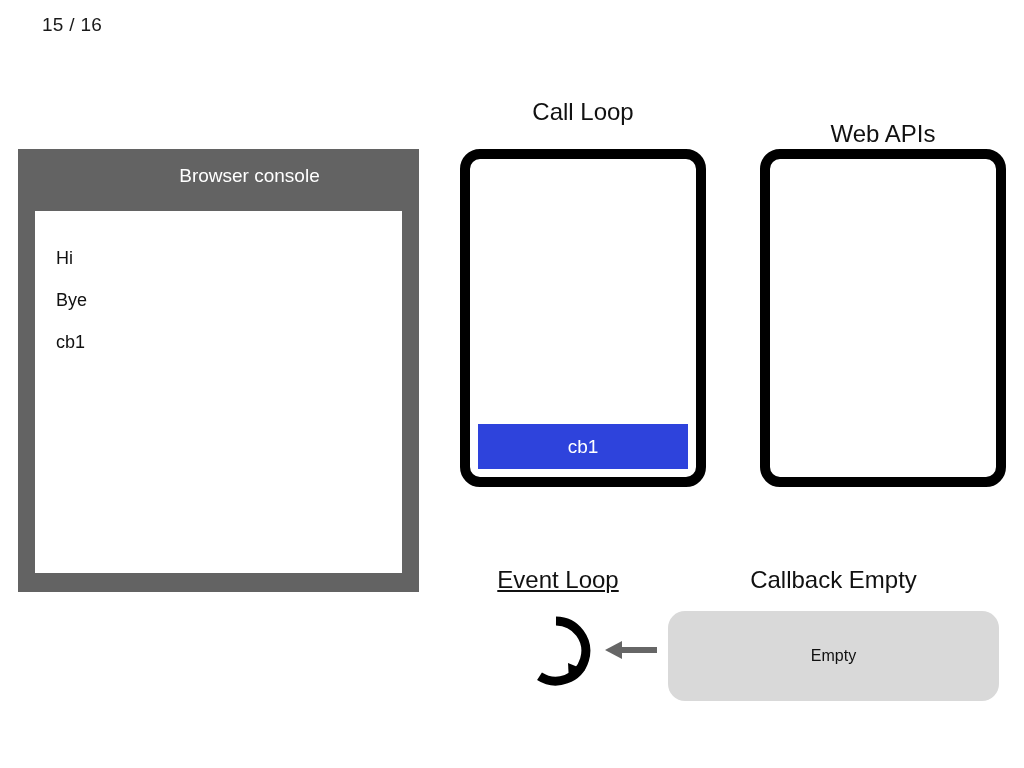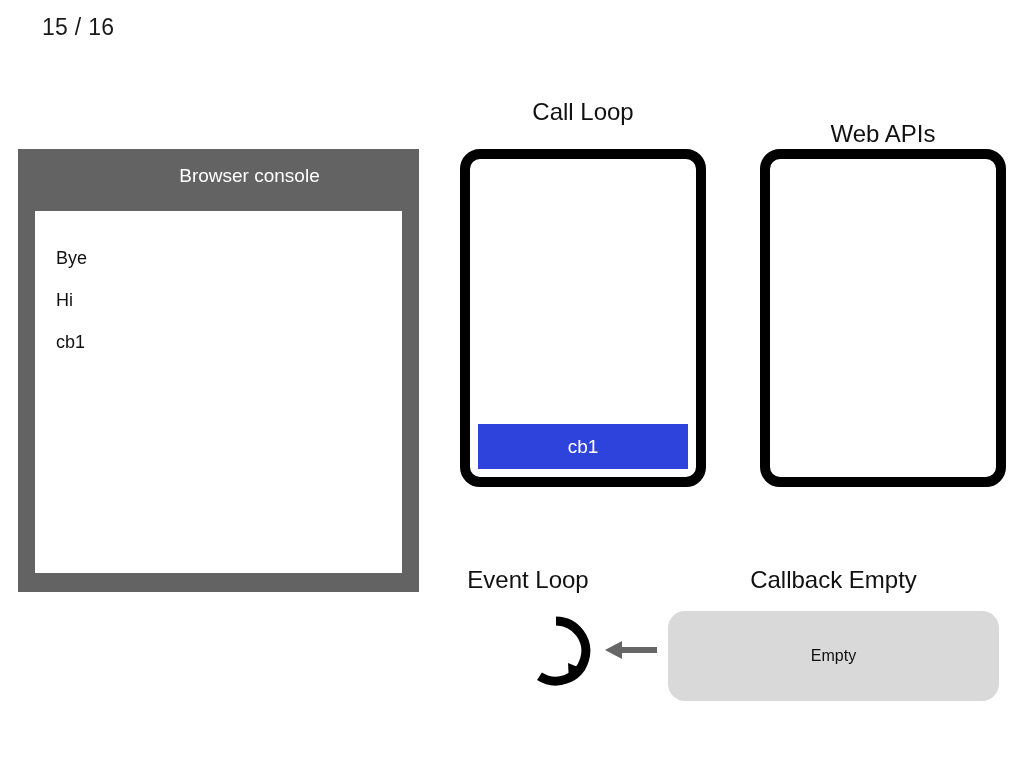--- a/index.html
+++ b/index.html
@@ -14,21 +14,21 @@
     color: #111111;
     overflow: hidden;
     position: relative;
   }
 
   
   .page-counter {
     position: absolute;
     left: 42px;
     top: 14px;
-    font-size: 23px;
+    font-size: 19px;
     color: #1a1a1a;
     letter-spacing: 0.3px;
     white-space: nowrap;
   }
 
   
   .console-panel {
     position: absolute;
     left: 18px;
     top: 149px;
@@ -72,21 +72,21 @@
   
   .section-title {
     position: absolute;
     font-size: 24px;
     color: #111111;
     text-align: center;
     white-space: nowrap;
   }
   .title-call-stack { left: 460px; top: 98px; width: 246px; }
   .title-web-apis   { left: 760px; top: 96px; width: 246px; margin-top: 24px; }
-  .title-event-loop { left: 446px; top: 566px; width: 164px; }
+  .title-event-loop { left: 476px; top: 566px; width: 164px; text-decoration: underline; }
   .title-callback-queue { left: 668px; top: 566px; width: 331px; }
 
   
   .rounded-box {
     position: absolute;
     background: #ffffff;
     border: 10px solid #000000;
     border-radius: 20px;
     box-sizing: border-box;
   }
@@ -155,22 +155,22 @@
 </style>
 </head>
 <body>
 
 <div class="page-counter">15 / 16</div>
 
 <div class="console-panel">
   <div class="console-title">Browser console</div>
   <div class="console-screen">
     <div class="console-lines">
+        <div class="console-line">Hi</div>
         <div class="console-line">Bye</div>
-        <div class="console-line">Hi</div>
         <div class="console-line">cb1</div>
       </div>
   </div>
 </div>
 
 <div class="section-title title-call-stack">Call Loop</div>
 <div class="rounded-box box-call-stack">
   <div class="stack-frames">
       <div class="stack-frame" style="background: rgb(46, 67, 220);">cb1</div>
     </div>

